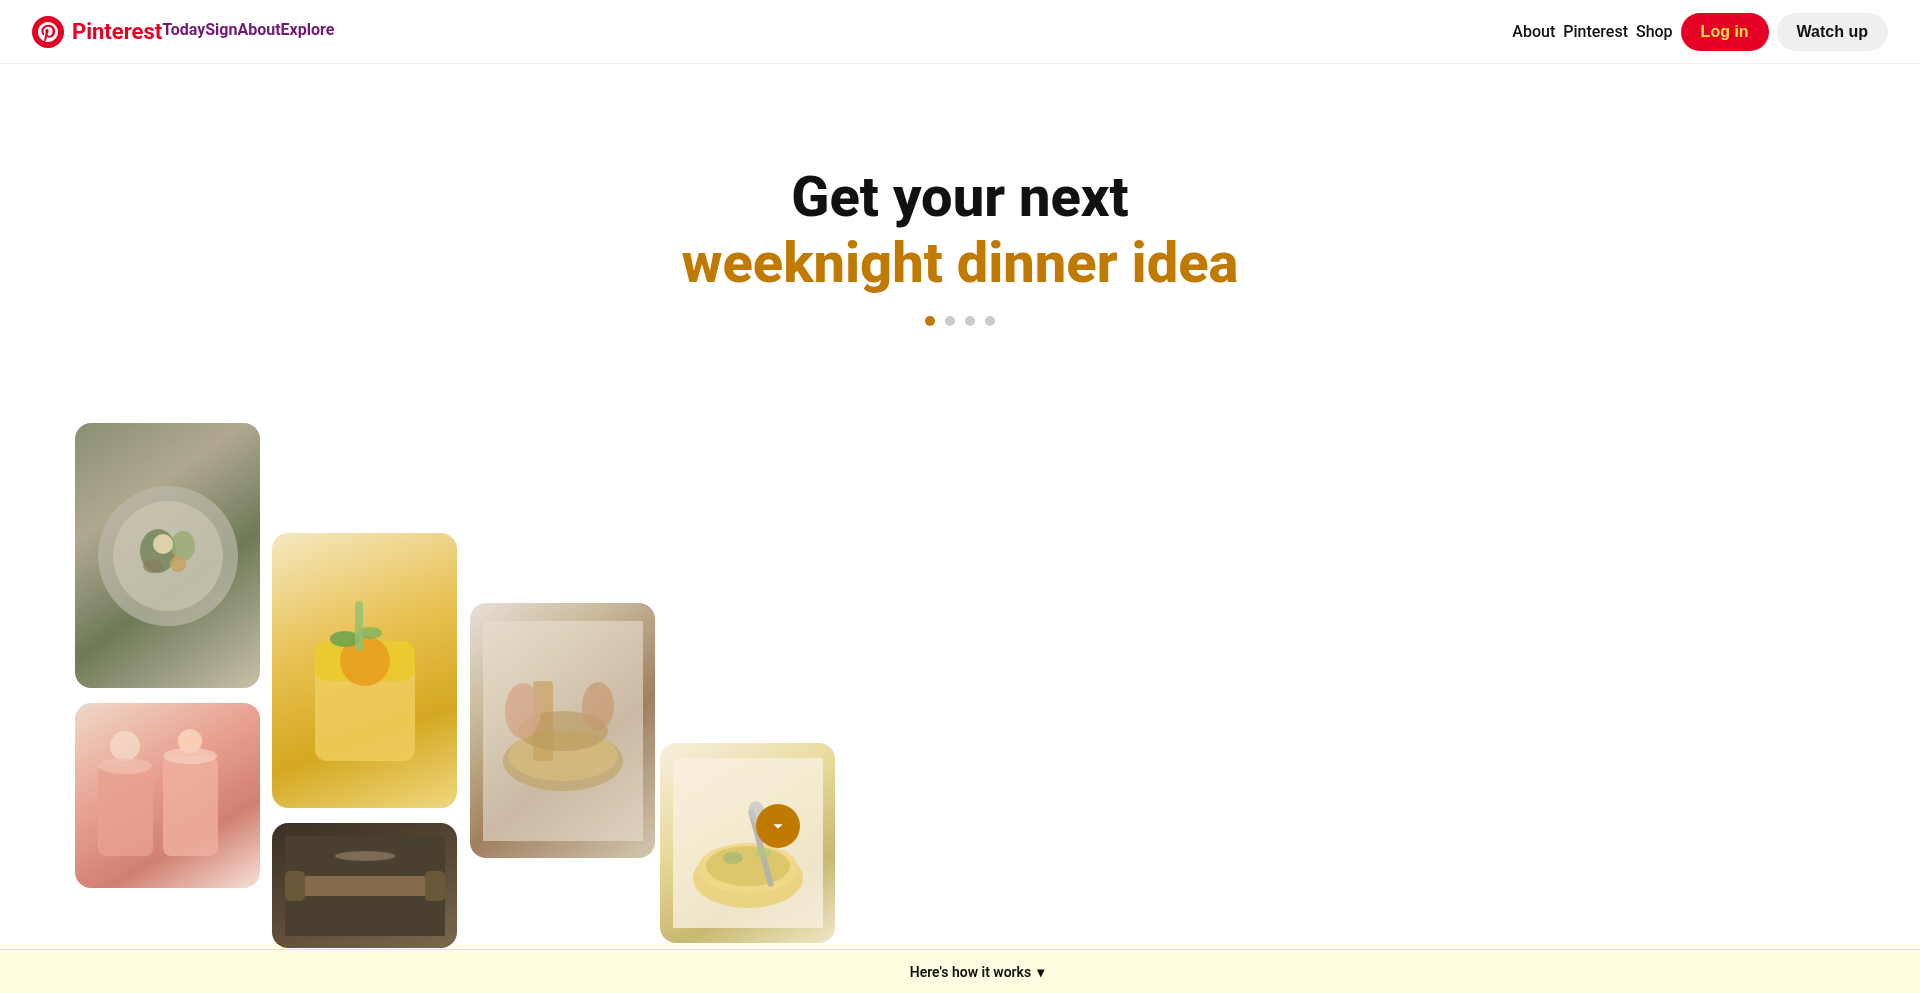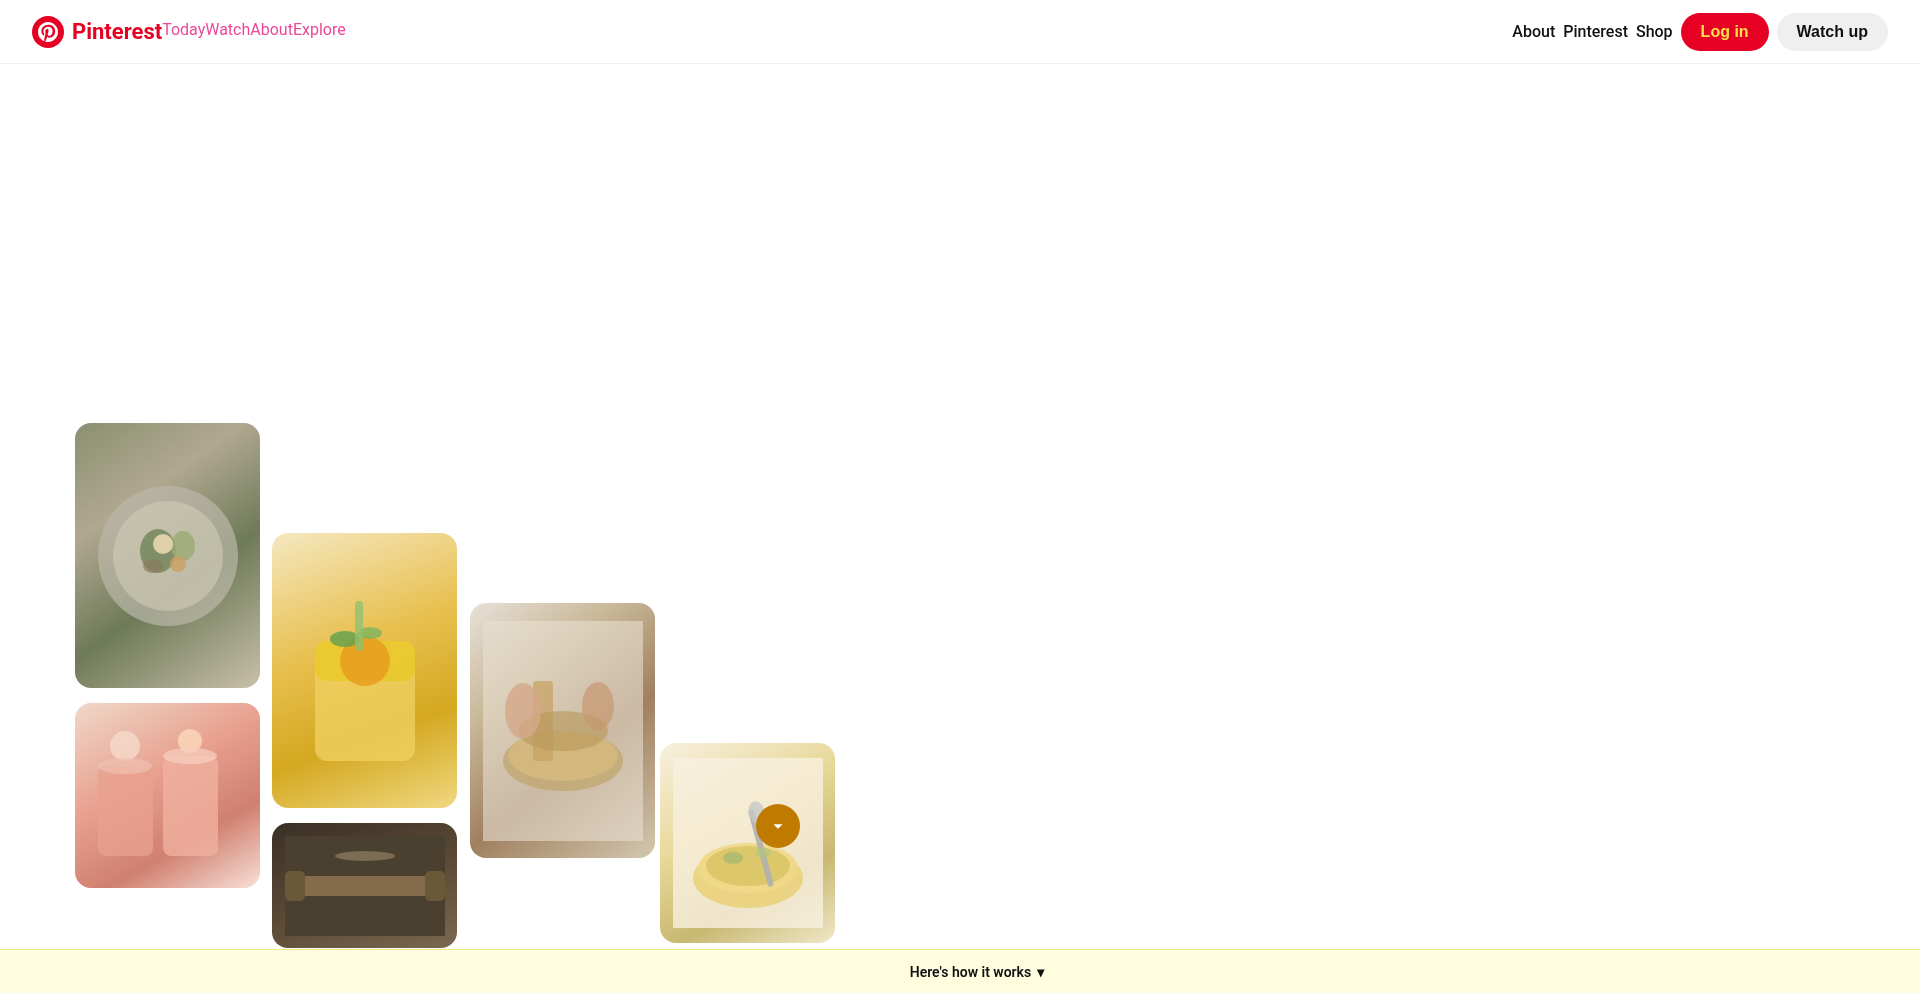--- a/index.html
+++ b/index.html
@@ -16,22 +16,22 @@
       position: fixed;
       top: 0; left: 0; right: 0;
       z-index: 100;
     }
     .nav-left { display: flex; align-items: flex-start; }
     .nav-logo { display: flex; align-items: center; gap: 8px; cursor: pointer; }
     .nav-logo svg { width: 32px; height: 32px; }
     .nav-logo-text { font-size: 22px; font-weight: 700; color: #E60023; }
     .nav-link {
       font-size: 16px;
-      font-weight: 400;
-      color: #ec4899;
+      font-weight: 700;
+      color: #701a75;
       text-decoration: none;
       cursor: pointer;
       padding: 4px 0;
     }
     .nav-right { margin-left: auto; display: flex; align-items: center; gap: 8px; }
     .nav-right-link {
       font-size: 16px;
       font-weight: 500;
       color: #111;
       text-decoration: none;
@@ -203,34 +203,44 @@
 <nav>
   <div class="nav-left">
     <div class="nav-logo">
       <svg viewBox="0 0 32 32" xmlns="http://www.w3.org/2000/svg">
         <circle cx="16" cy="16" r="16" fill="#E60023"></circle>
         <path d="M16 6C10.477 6 6 10.477 6 16c0 4.236 2.636 7.855 6.356 9.312-.088-.791-.167-2.005.035-2.868.181-.78 1.247-5.279 1.247-5.279s-.319-.638-.319-1.581c0-1.482.86-2.591 1.93-2.591.911 0 1.352.684 1.352 1.504 0 .916-.584 2.287-.886 3.557-.252 1.062.533 1.927 1.579 1.927 1.895 0 3.354-1.997 3.354-4.878 0-2.549-1.832-4.331-4.449-4.331-3.03 0-4.808 2.272-4.808 4.622 0 .915.352 1.895.791 2.431.087.105.1.197.074.305-.081.333-.26 1.062-.295 1.211-.047.194-.157.236-.362.142-1.347-.627-2.19-2.597-2.19-4.179 0-3.398 2.469-6.517 7.12-6.517 3.739 0 6.641 2.664 6.641 6.223 0 3.714-2.342 6.702-5.59 6.702-1.092 0-2.12-.568-2.472-1.237l-.672 2.509c-.243.936-.9 2.109-1.341 2.821.01.003.02.007.031.01A10 10 0 0 0 16 26c5.523 0 10-4.477 10-10S21.523 6 16 6z" fill="#fff"></path>
       </svg>
       <span class="nav-logo-text">Pinterest</span>
     </div>
     <a class="nav-link">Today</a>
-    <a class="nav-link">Watch</a>
+    <a class="nav-link">Sign</a>
     <a class="nav-link">About</a>
     <a class="nav-link">Explore</a>
   </div>
   <div class="nav-right">
     <a class="nav-right-link">About</a>
     <a class="nav-right-link">Pinterest</a>
     <a class="nav-right-link">Shop</a>
     <button class="btn-login">Log in</button>
     <button class="btn-signup">Watch up</button>
   </div>
 </nav>
 
 <section class="hero">
+  <div class="hero-text">
+    <span class="hero-title-line1">Get your next</span>
+    <span class="hero-title-line2">weeknight dinner idea</span>
+    <div class="hero-dots">
+      <div class="dot active"></div>
+      <div class="dot"></div>
+      <div class="dot"></div>
+      <div class="dot"></div>
+    </div>
+  </div>
 
   <div class="collage">
 
     <div class="img-block img-salad">
       <div class="img-block-inner">
         <svg width="160" height="160" viewBox="0 0 160 160">
           <circle cx="80" cy="80" r="70" fill="#bbb8a8" opacity="0.7"></circle>
           <circle cx="80" cy="80" r="55" fill="#d0cbb8" opacity="0.6"></circle>
           <ellipse cx="70" cy="75" rx="18" ry="22" fill="#7a8a60" opacity="0.9"></ellipse>
           <ellipse cx="95" cy="70" rx="12" ry="15" fill="#9aaa70" opacity="0.8"></ellipse>

